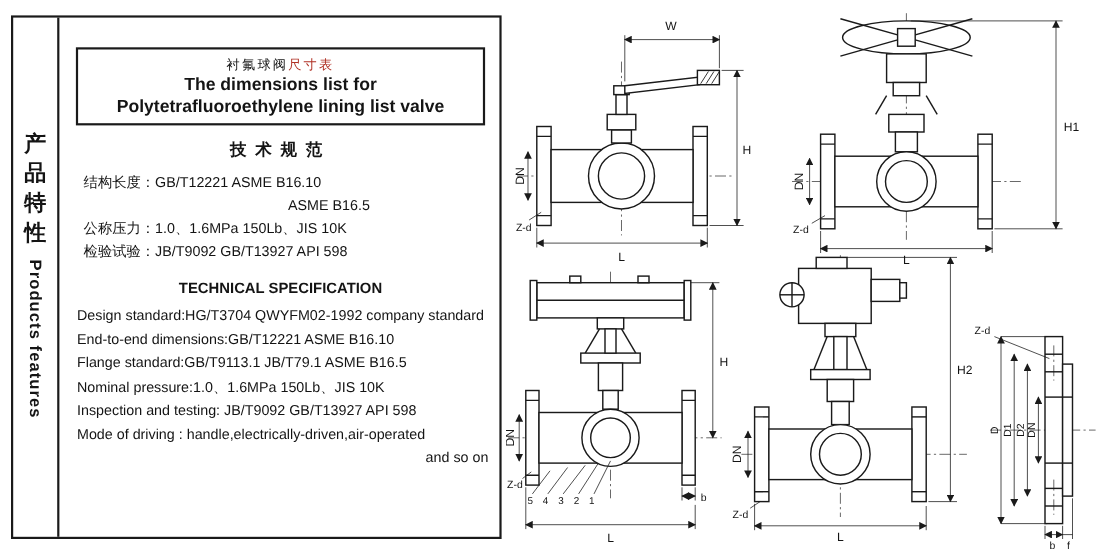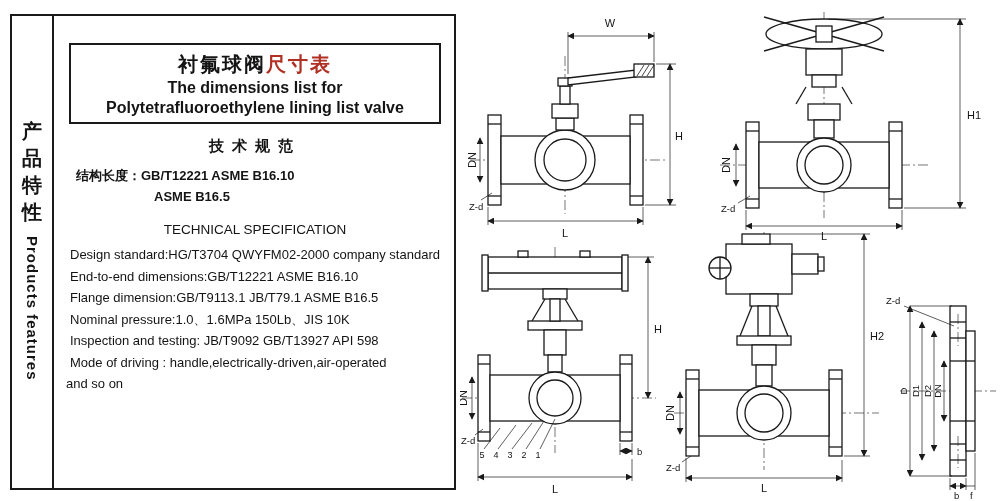--- a/index.html
+++ b/index.html
@@ -7,31 +7,31 @@
   .page { position:relative; width:1000px; height:501px; background:#fff; overflow:hidden; }
 
   
   .left-panel { position:absolute; left:10px; top:14px; width:446px; height:476px; border:2px solid #1a1a1a; display:flex; background:#fff; }
   .sidebar { width:42px; border-right:2px solid #1a1a1a; display:flex; flex-direction:column; align-items:center; padding-top:102px; }
   .cn-char { font-size:20px; font-weight:bold; line-height:27px; }
   .sidebar-en { margin-top:10px; writing-mode:vertical-rl; font-weight:bold; font-size:15px; letter-spacing:1px; white-space:nowrap; }
 
   .content { flex:1; padding:27px 10px 0 12px; }
   .title-box { border:2px solid #1a1a1a; text-align:center; padding:6px 4px 5px; margin:0 3px 13px 3px; }
-  .title-cn { font-size:20px; font-weight:bold; letter-spacing:2px; }
+  .title-cn { font-size:12px; font-weight:normal; letter-spacing:2px; }
   .red { color:#b03024; }
   .title-en { font-size:16px; font-weight:bold; line-height:1.22; }
 
   .cn-heading { text-align:center; font-size:15px; font-weight:bold; letter-spacing:8px; margin:6px 0 9px;font-family:Liberation Mono, monospace; }
-  .spec-cn-line { font-size:13px; font-weight:bold; line-height:21px; padding-left:10px; white-space:nowrap; }
-  .spec-cn-line.indent { padding-left:88px; }
-
-  .en-heading { text-align:center; font-size:13.5px; font-weight:normal; margin:15px 0 7px; }
+  .spec-cn-line { font-size:13px; font-weight:normal; line-height:21px; padding-left:10px; white-space:nowrap; }
+  .spec-cn-line.indent { padding-left:88px;text-align:center; }
+
+  .en-heading { text-align:center; font-size:13.5px; font-weight:bold; margin:15px 0 7px; }
   .spec-en-line { font-size:13px; line-height:21.5px; padding-left:4px; white-space:nowrap; }
-  .spec-en-line.centered { text-align:left; padding-left:0; }
+  .spec-en-line.centered { text-align:right; padding-left:0; }
 
   
   .draw { position:absolute; }
   .s   { stroke:#1a1a1a; stroke-width:1.3; fill:none; }
   .thin{ stroke:#1a1a1a; stroke-width:0.7; fill:none; }
   .cl  { stroke:#1a1a1a; stroke-width:0.6; stroke-dasharray:10 3 2 3; fill:none; }
   .hatch { stroke:#1a1a1a; stroke-width:0.8; }
   svg text { fill:#141414; font-size:11px; font-family:"Liberation Sans",sans-serif; }
   svg text.small { font-size:9px; }
   svg text.dlab { font-size:9.5px; }
@@ -54,26 +54,28 @@
       <div class="title-box">
         <div class="title-cn"><span>衬氟球阀</span><span class="red">尺寸表</span></div>
         <div class="title-en">The dimensions list for</div>
         <div class="title-en">Polytetrafluoroethylene lining list valve</div>
       </div>
 
       <div class="cn-heading">技术规范</div>
 
       <div class="spec-cn-line"><span>结构长度：</span><span>GB/T12221 ASME B16.10</span></div>
       <div class="spec-cn-line indent"><span>ASME B16.5</span></div>
+      <div class="spec-cn-line"><span>公称压力：</span><span>1.0、1.6MPa 150Lb、JIS 10K</span></div>
+      <div class="spec-cn-line"><span>检验试验：</span><span>JB/T9092 GB/T13927 API 598</span></div>
 
       <div class="en-heading">TECHNICAL SPECIFICATION</div>
 
-      <div class="spec-en-line">Design standard:HG/T3704 QWYFM02-2000 company standard</div>
+      <div class="spec-en-line">Design standard:HG/T3704 QWYFM02-1992 company standard</div>
       <div class="spec-en-line">End-to-end dimensions:GB/T12221  ASME B16.10</div>
-      <div class="spec-en-line">Flange dimension:GB/T9113.1  JB/T79.1  ASME B16.5</div>
+      <div class="spec-en-line">Flange standard:GB/T9113.1  JB/T79.1  ASME B16.5</div>
       <div class="spec-en-line">Nominal pressure:1.0、1.6MPa 150Lb、JIS 10K</div>
       <div class="spec-en-line">Inspection and testing: JB/T9092 GB/T13927 API 598</div>
       <div class="spec-en-line">Mode of driving : handle,electrically-driven,air-operated</div>
       <div class="spec-en-line centered">and so on</div>
     </div>
   </div>
 
   <svg class="draw" style="left:468px; top:12px" width="218" height="228" viewBox="0 0 218 228">
     <defs>
       <marker id="a1" viewBox="0 0 10 10" refX="9" refY="5" markerWidth="7" markerHeight="7" markerUnits="userSpaceOnUse" orient="auto-start-reverse">

